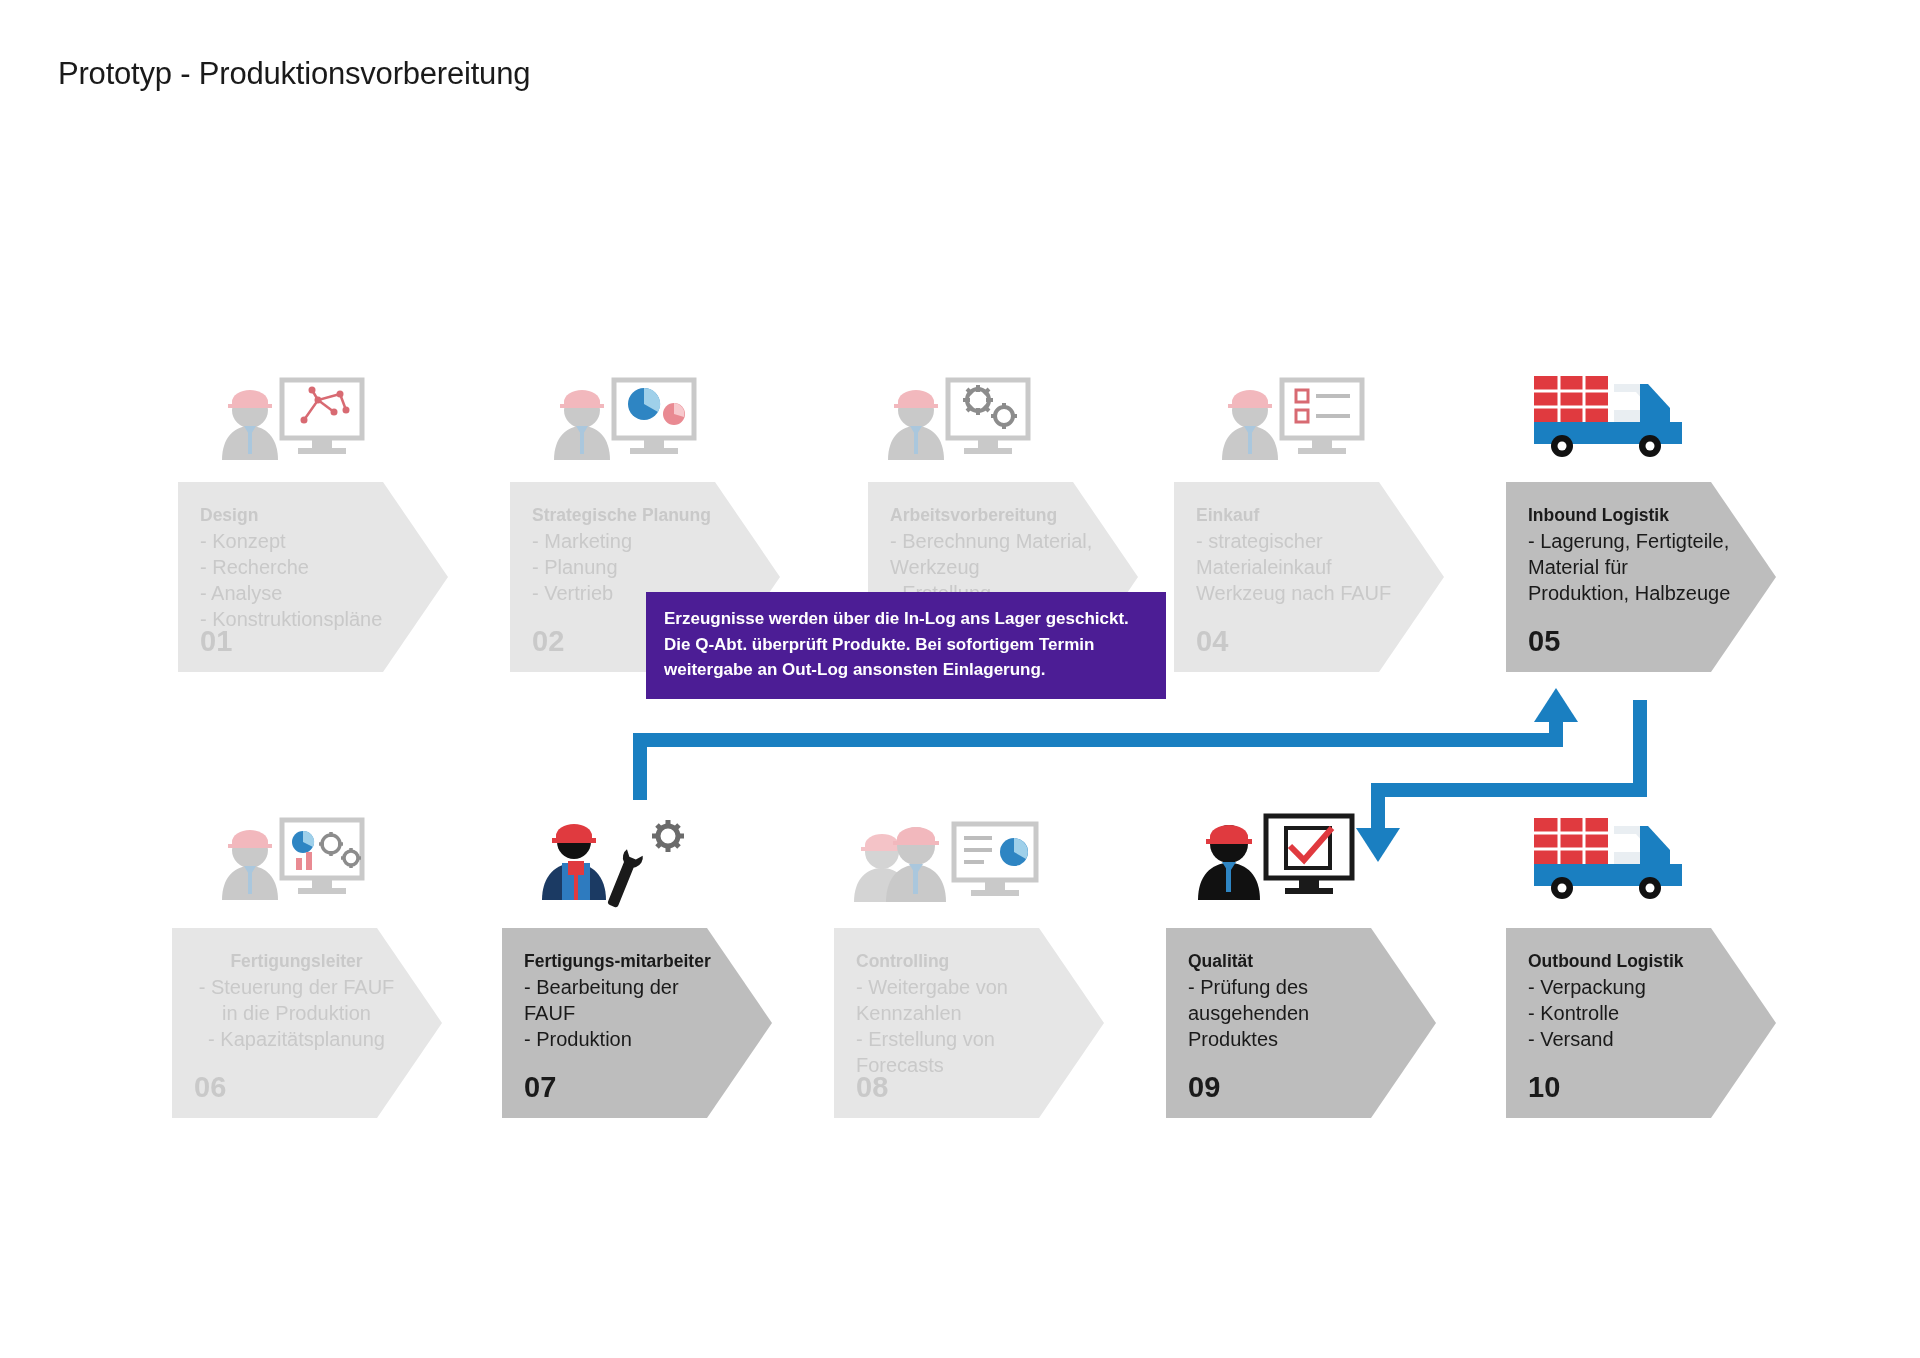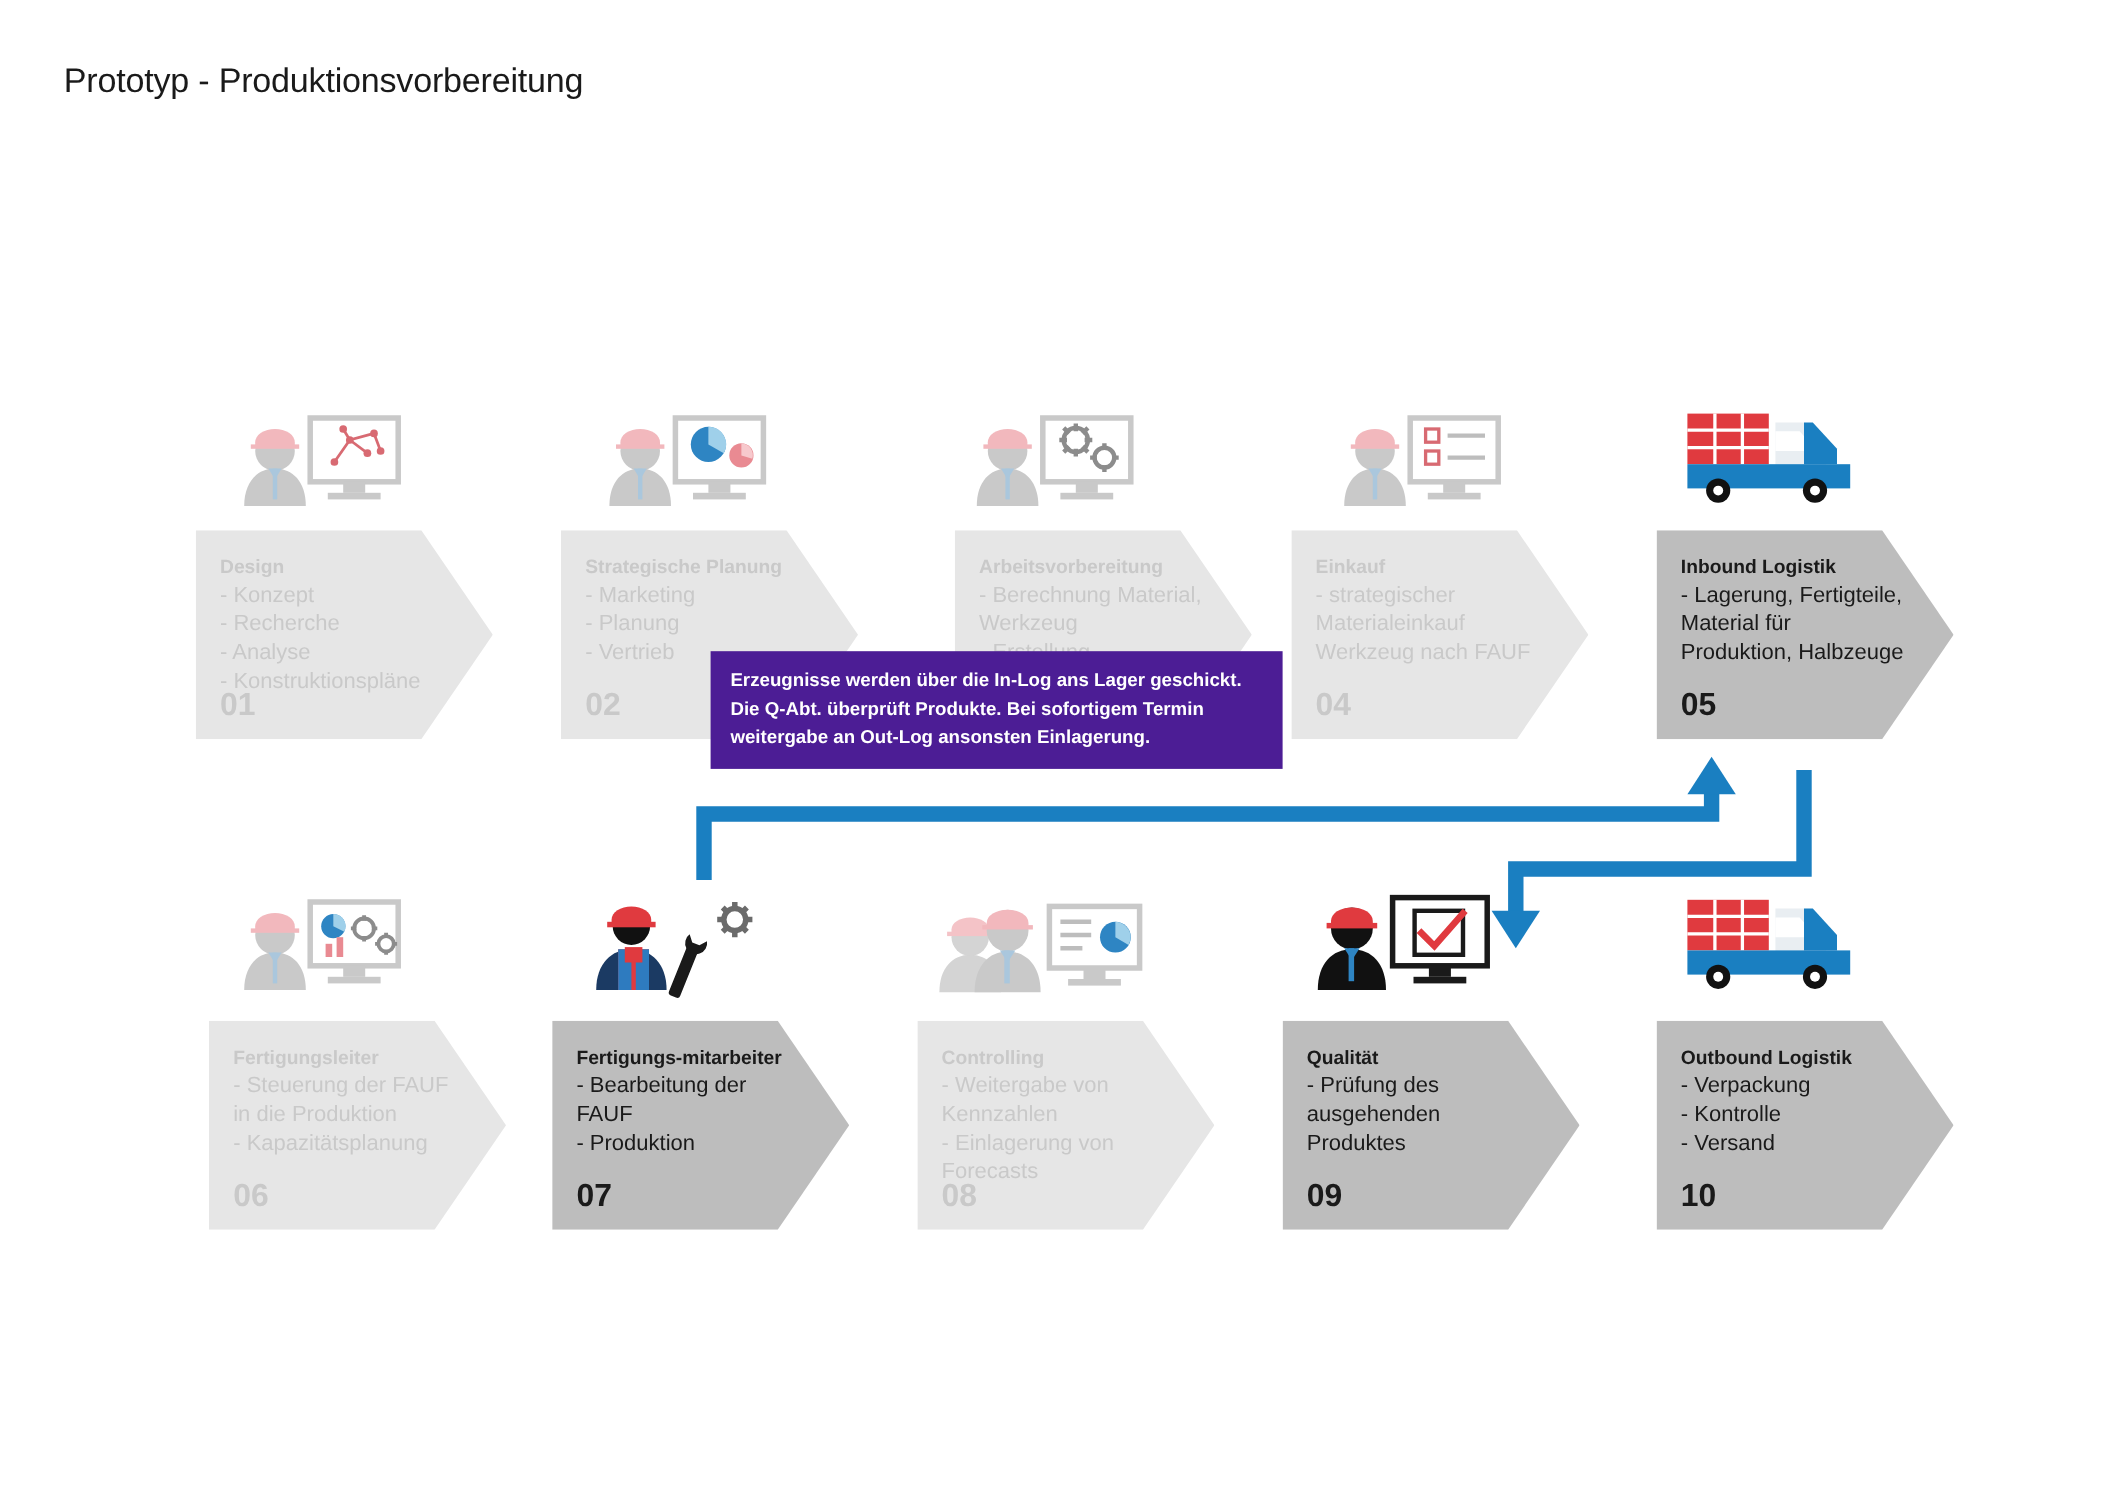--- a/index.html
+++ b/index.html
@@ -414,21 +414,21 @@
     </div>
     <div class="step-body">
       <div class="step-title">Inbound Logistik</div>
       <div class="step-lines">
         <div>- Lagerung, Fertigteile, Material für Produktion, Halbzeuge</div>
       </div>
     </div>
     <div class="step-num">05</div>
   </div>
 
-  <div class="step faded" style="left:190px; top:928px;">
+  <div class="step faded" style="left:172px; top:928px;text-align:center;">
     <div class="chev">
       <svg width="270" height="190" viewBox="0 0 270 190">
           <path d="M0 0 H205 L270 95 L205 190 H0 Z" fill="#e6e6e6"></path>
         </svg>
     </div>
     <div class="step-body">
       <div class="step-title">Fertigungsleiter</div>
       <div class="step-lines">
         <div>- Steuerung der FAUF in die Produktion</div>
         <div>- Kapazitätsplanung</div>
@@ -456,21 +456,21 @@
   <div class="step faded" style="left:834px; top:928px;">
     <div class="chev">
       <svg width="270" height="190" viewBox="0 0 270 190">
           <path d="M0 0 H205 L270 95 L205 190 H0 Z" fill="#e6e6e6"></path>
         </svg>
     </div>
     <div class="step-body">
       <div class="step-title">Controlling</div>
       <div class="step-lines">
         <div>- Weitergabe von Kennzahlen</div>
-        <div>- Einlagerung von Forecasts</div>
+        <div>- Erstellung von Forecasts</div>
       </div>
     </div>
     <div class="step-num">08</div>
   </div>
 
   <div class="step active" style="left:1166px; top:928px;">
     <div class="chev">
       <svg width="270" height="190" viewBox="0 0 270 190">
           <path d="M0 0 H205 L270 95 L205 190 H0 Z" fill="#bdbdbd"></path>
         </svg>

